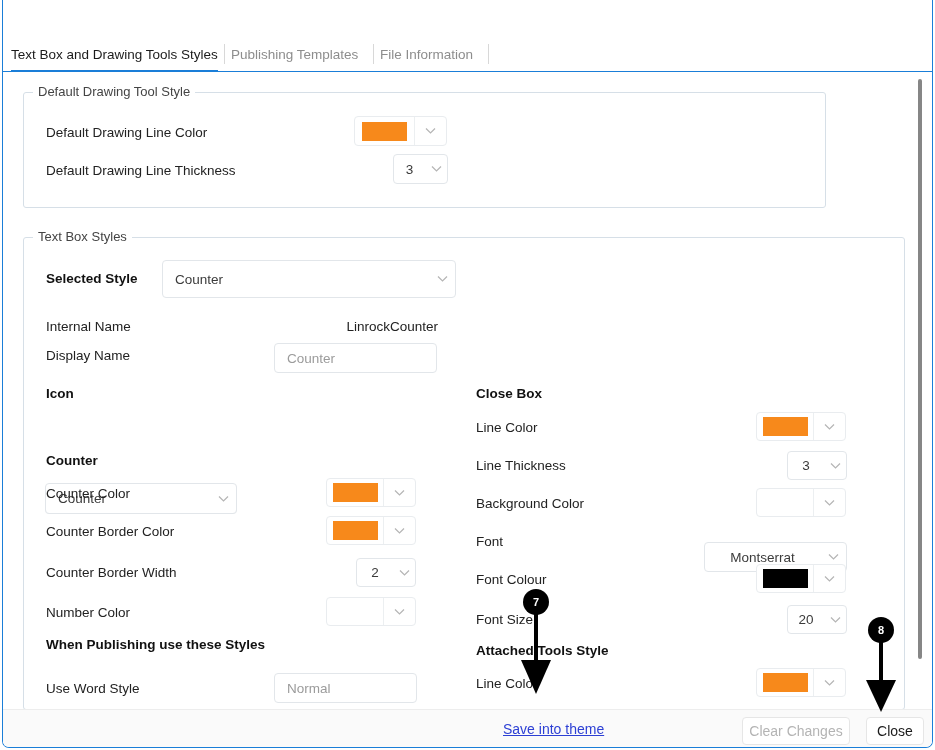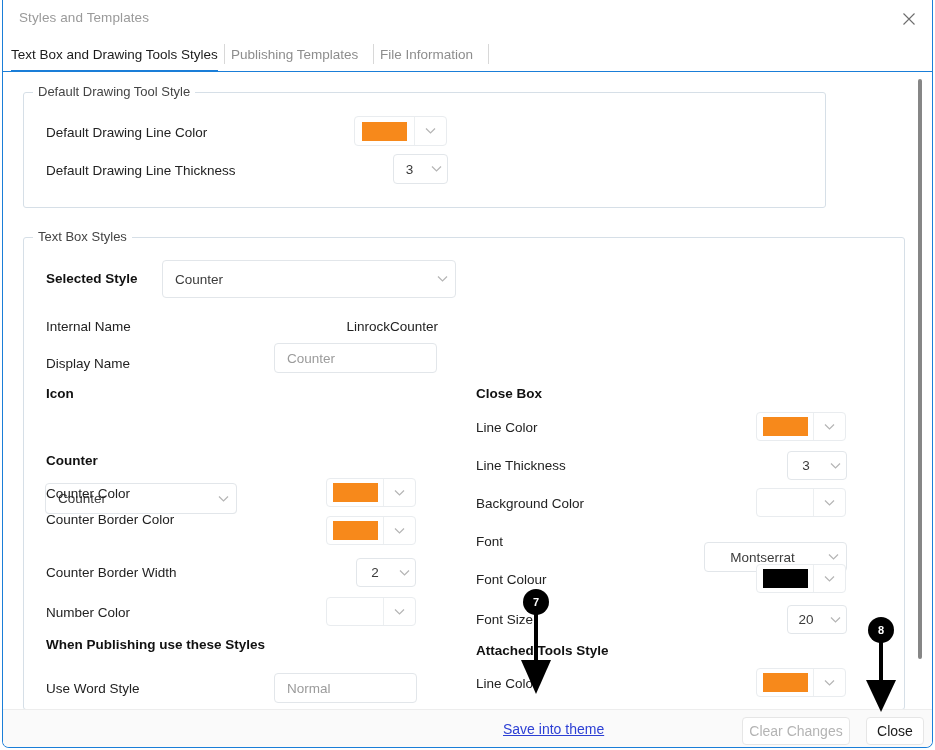--- a/index.html
+++ b/index.html
@@ -214,28 +214,20 @@
     z-index: 40;
   }
 </style>
 </head>
 <body>
 
 <div id="window-top-edge"></div>
 
 <div id="window">
 
-  <div id="titlebar">
-    <div id="title-text">Styles and Templates</div>
-    <div id="close-btn">
-      <svg width="16" height="16" viewBox="0 0 16 16" aria-hidden="true">
-        <path d="M2.5 2.5 L13.5 13.5 M13.5 2.5 L2.5 13.5" stroke="#6d6d6d" stroke-width="1.1" fill="none"></path>
-      </svg>
-    </div>
-  </div>
 
   <div id="tabstrip">
     <div class="tab active" style="left:8px;">
       <span>Text Box and Drawing Tools Styles</span>
     </div>
     <div class="tab inactive" style="left:228px;">
       <span>Publishing Templates</span>
     </div>
     <div class="tab inactive" style="left:377px;">
       <span>File Information</span>
@@ -284,21 +276,21 @@
       <div class="chev">
         <svg width="11" height="8" viewBox="0 0 11 8">
             <path d="M1 1.5 L5.5 6 L10 1.5" stroke="#b5b5b5" stroke-width="1.2" fill="none"></path>
           </svg>
       </div>
     </div>
 
     <div class="lbl" style="left:43px; top:247px;">Internal Name</div>
     <div class="val-static" style="left:243px; top:247px; width:192px;">LinrockCounter</div>
 
-    <div class="lbl" style="left:43px; top:276px;margin-top:8px;">Display Name</div>
+    <div class="lbl" style="left:43px; top:276px;">Display Name</div>
     <div class="textinput" style="left:271px; top:271px; width:163px; height:30px;">
       <div class="ph">Counter</div>
     </div>
 
     <div class="lbl bold" style="left:43px; top:314px;">Icon</div>
     <div class="combo" style="left:42px; top:412px; width:192px; height:30px; top:412px;" hidden=""></div>
 
     <div class="combo" style="left:42px; top:411px; width:192px; height:31px;">
       <div class="combo-text">Counter</div>
       <div class="chev">
@@ -315,21 +307,21 @@
       <div class="swatch-wrap">
         <div class="swatch" style="background:#f7891b;"></div>
       </div>
       <div class="chev">
         <svg width="11" height="8" viewBox="0 0 11 8">
             <path d="M1 1.5 L5.5 6 L10 1.5" stroke="#b5b5b5" stroke-width="1.2" fill="none"></path>
           </svg>
       </div>
     </div>
 
-    <div class="lbl" style="left:43px; top:440px;">Counter Border Color</div>
+    <div class="lbl" style="left:43px; top:452px;">Counter Border Color</div>
     <div class="colorpick" style="left:323px; top:444px; width:90px; height:29px;">
       <div class="swatch-wrap">
         <div class="swatch" style="background:#f7891b;"></div>
       </div>
       <div class="chev">
         <svg width="11" height="8" viewBox="0 0 11 8">
             <path d="M1 1.5 L5.5 6 L10 1.5" stroke="#b5b5b5" stroke-width="1.2" fill="none"></path>
           </svg>
       </div>
     </div>

